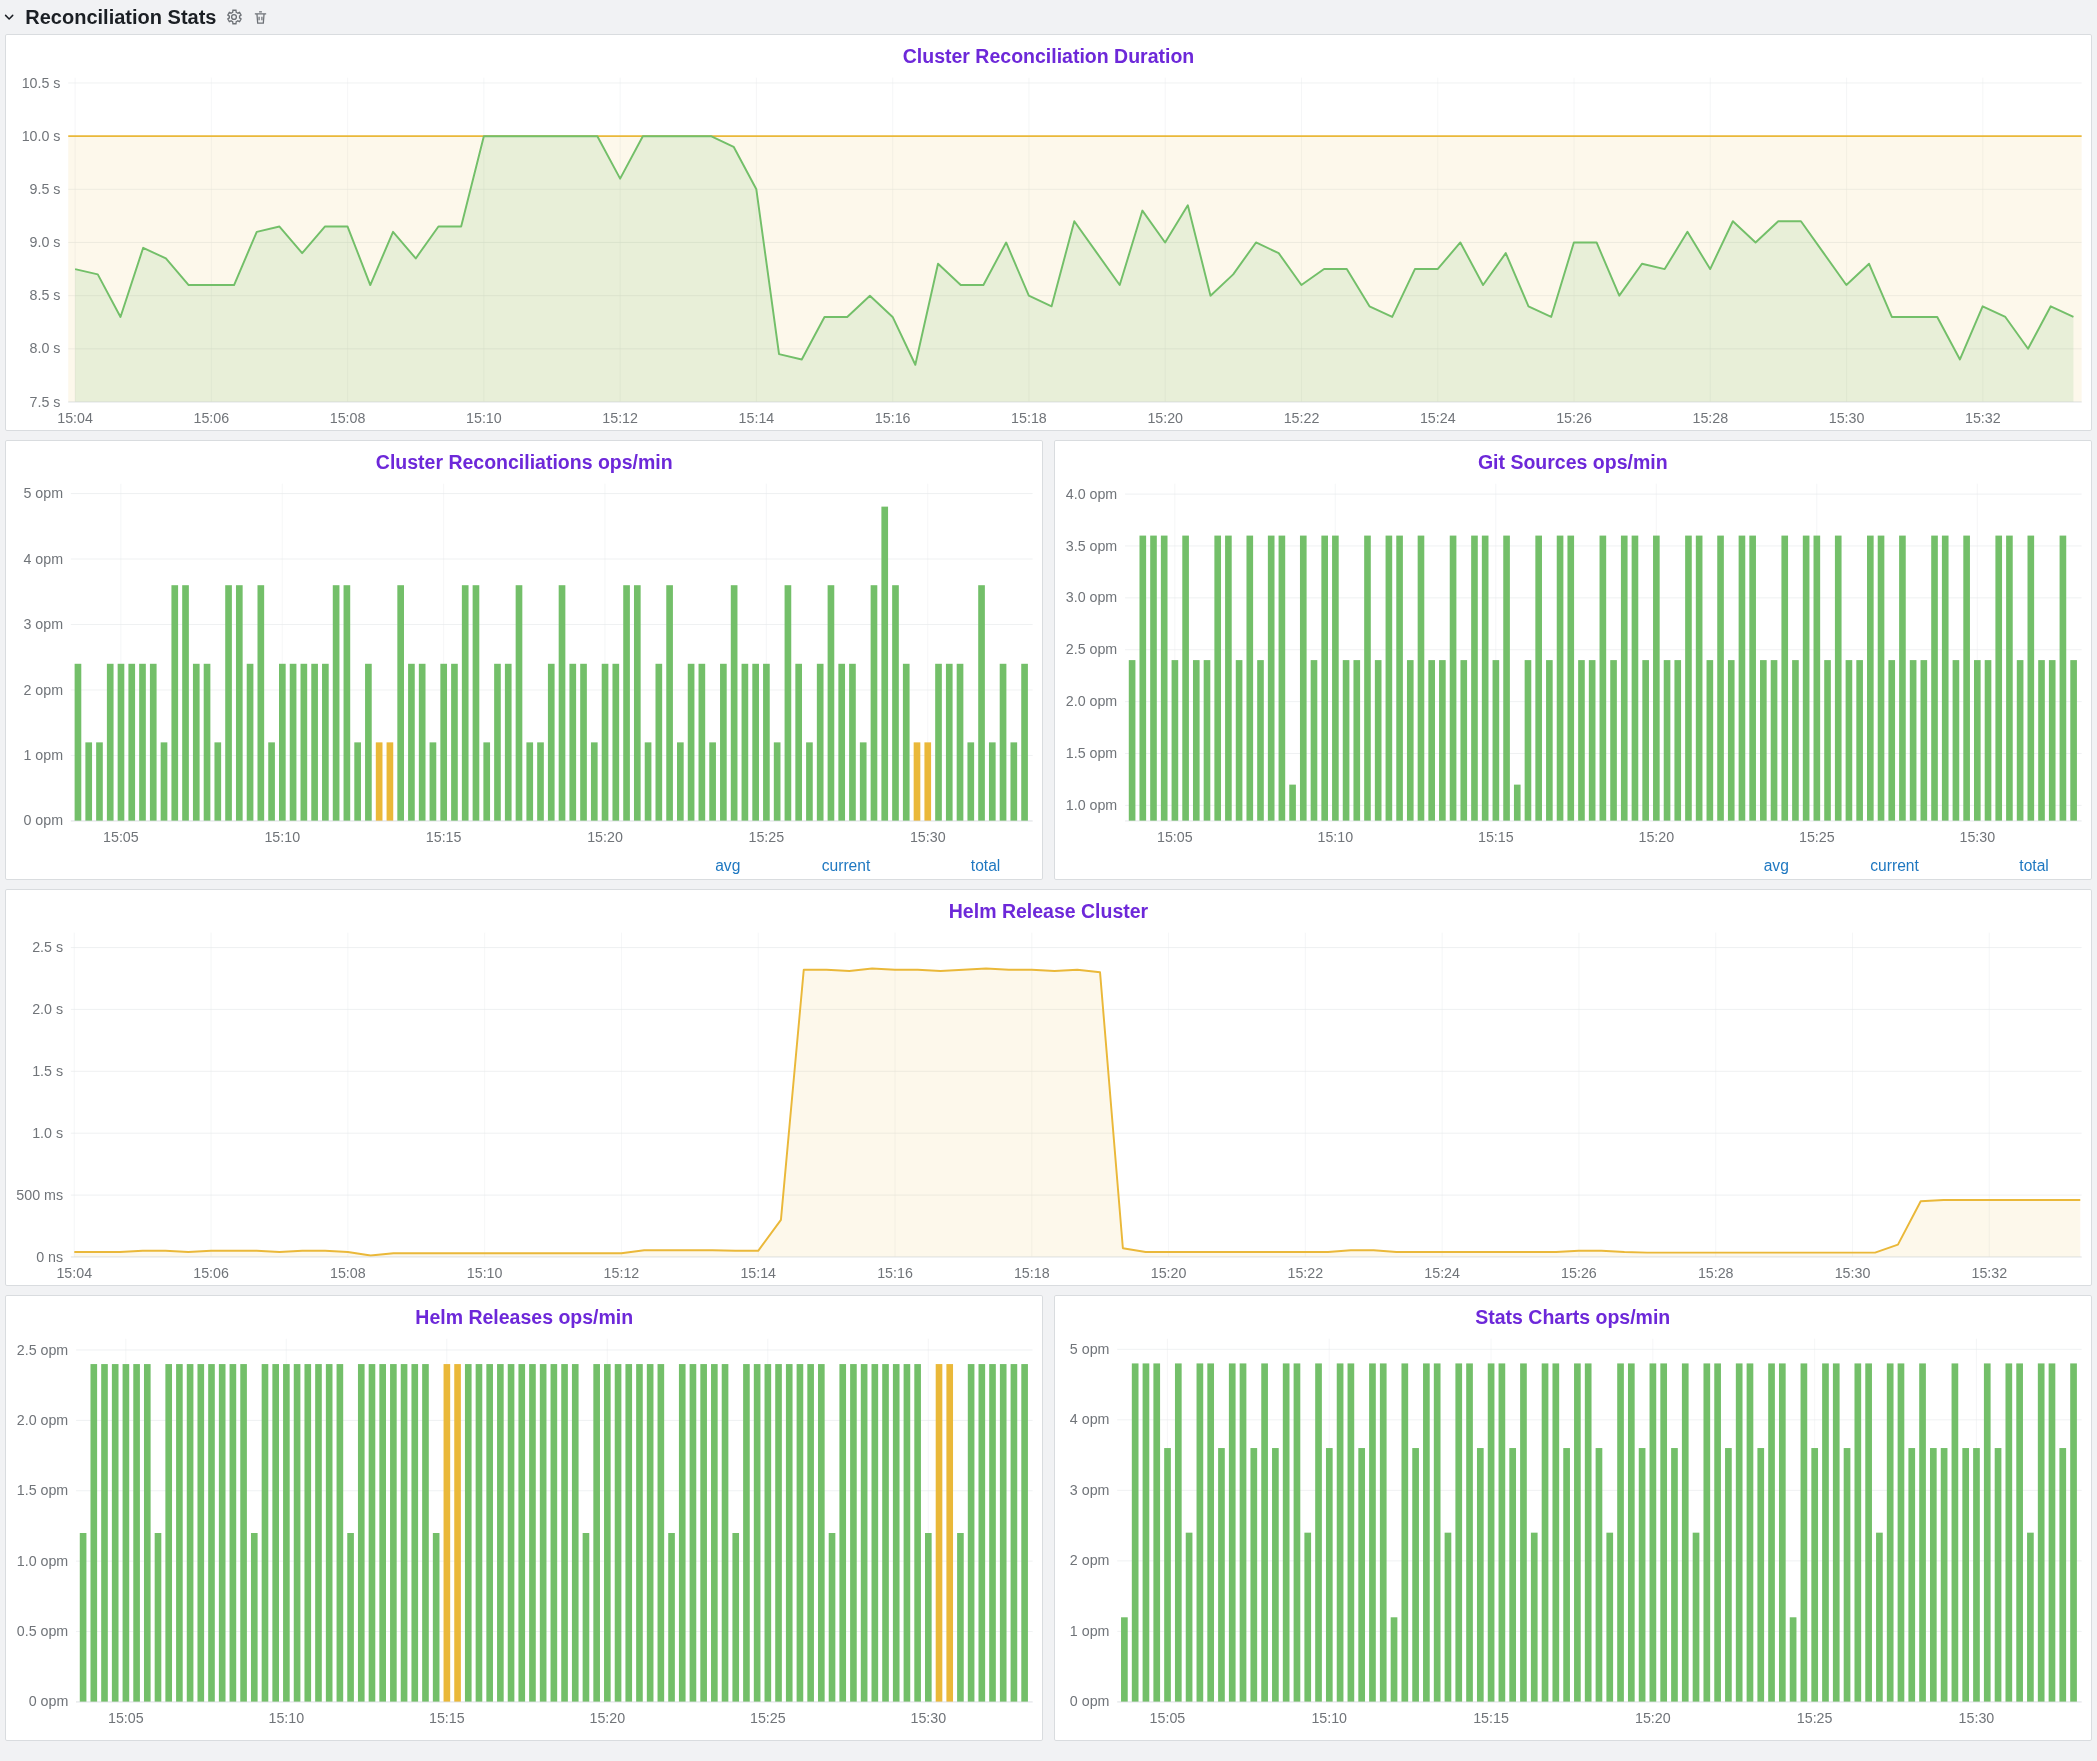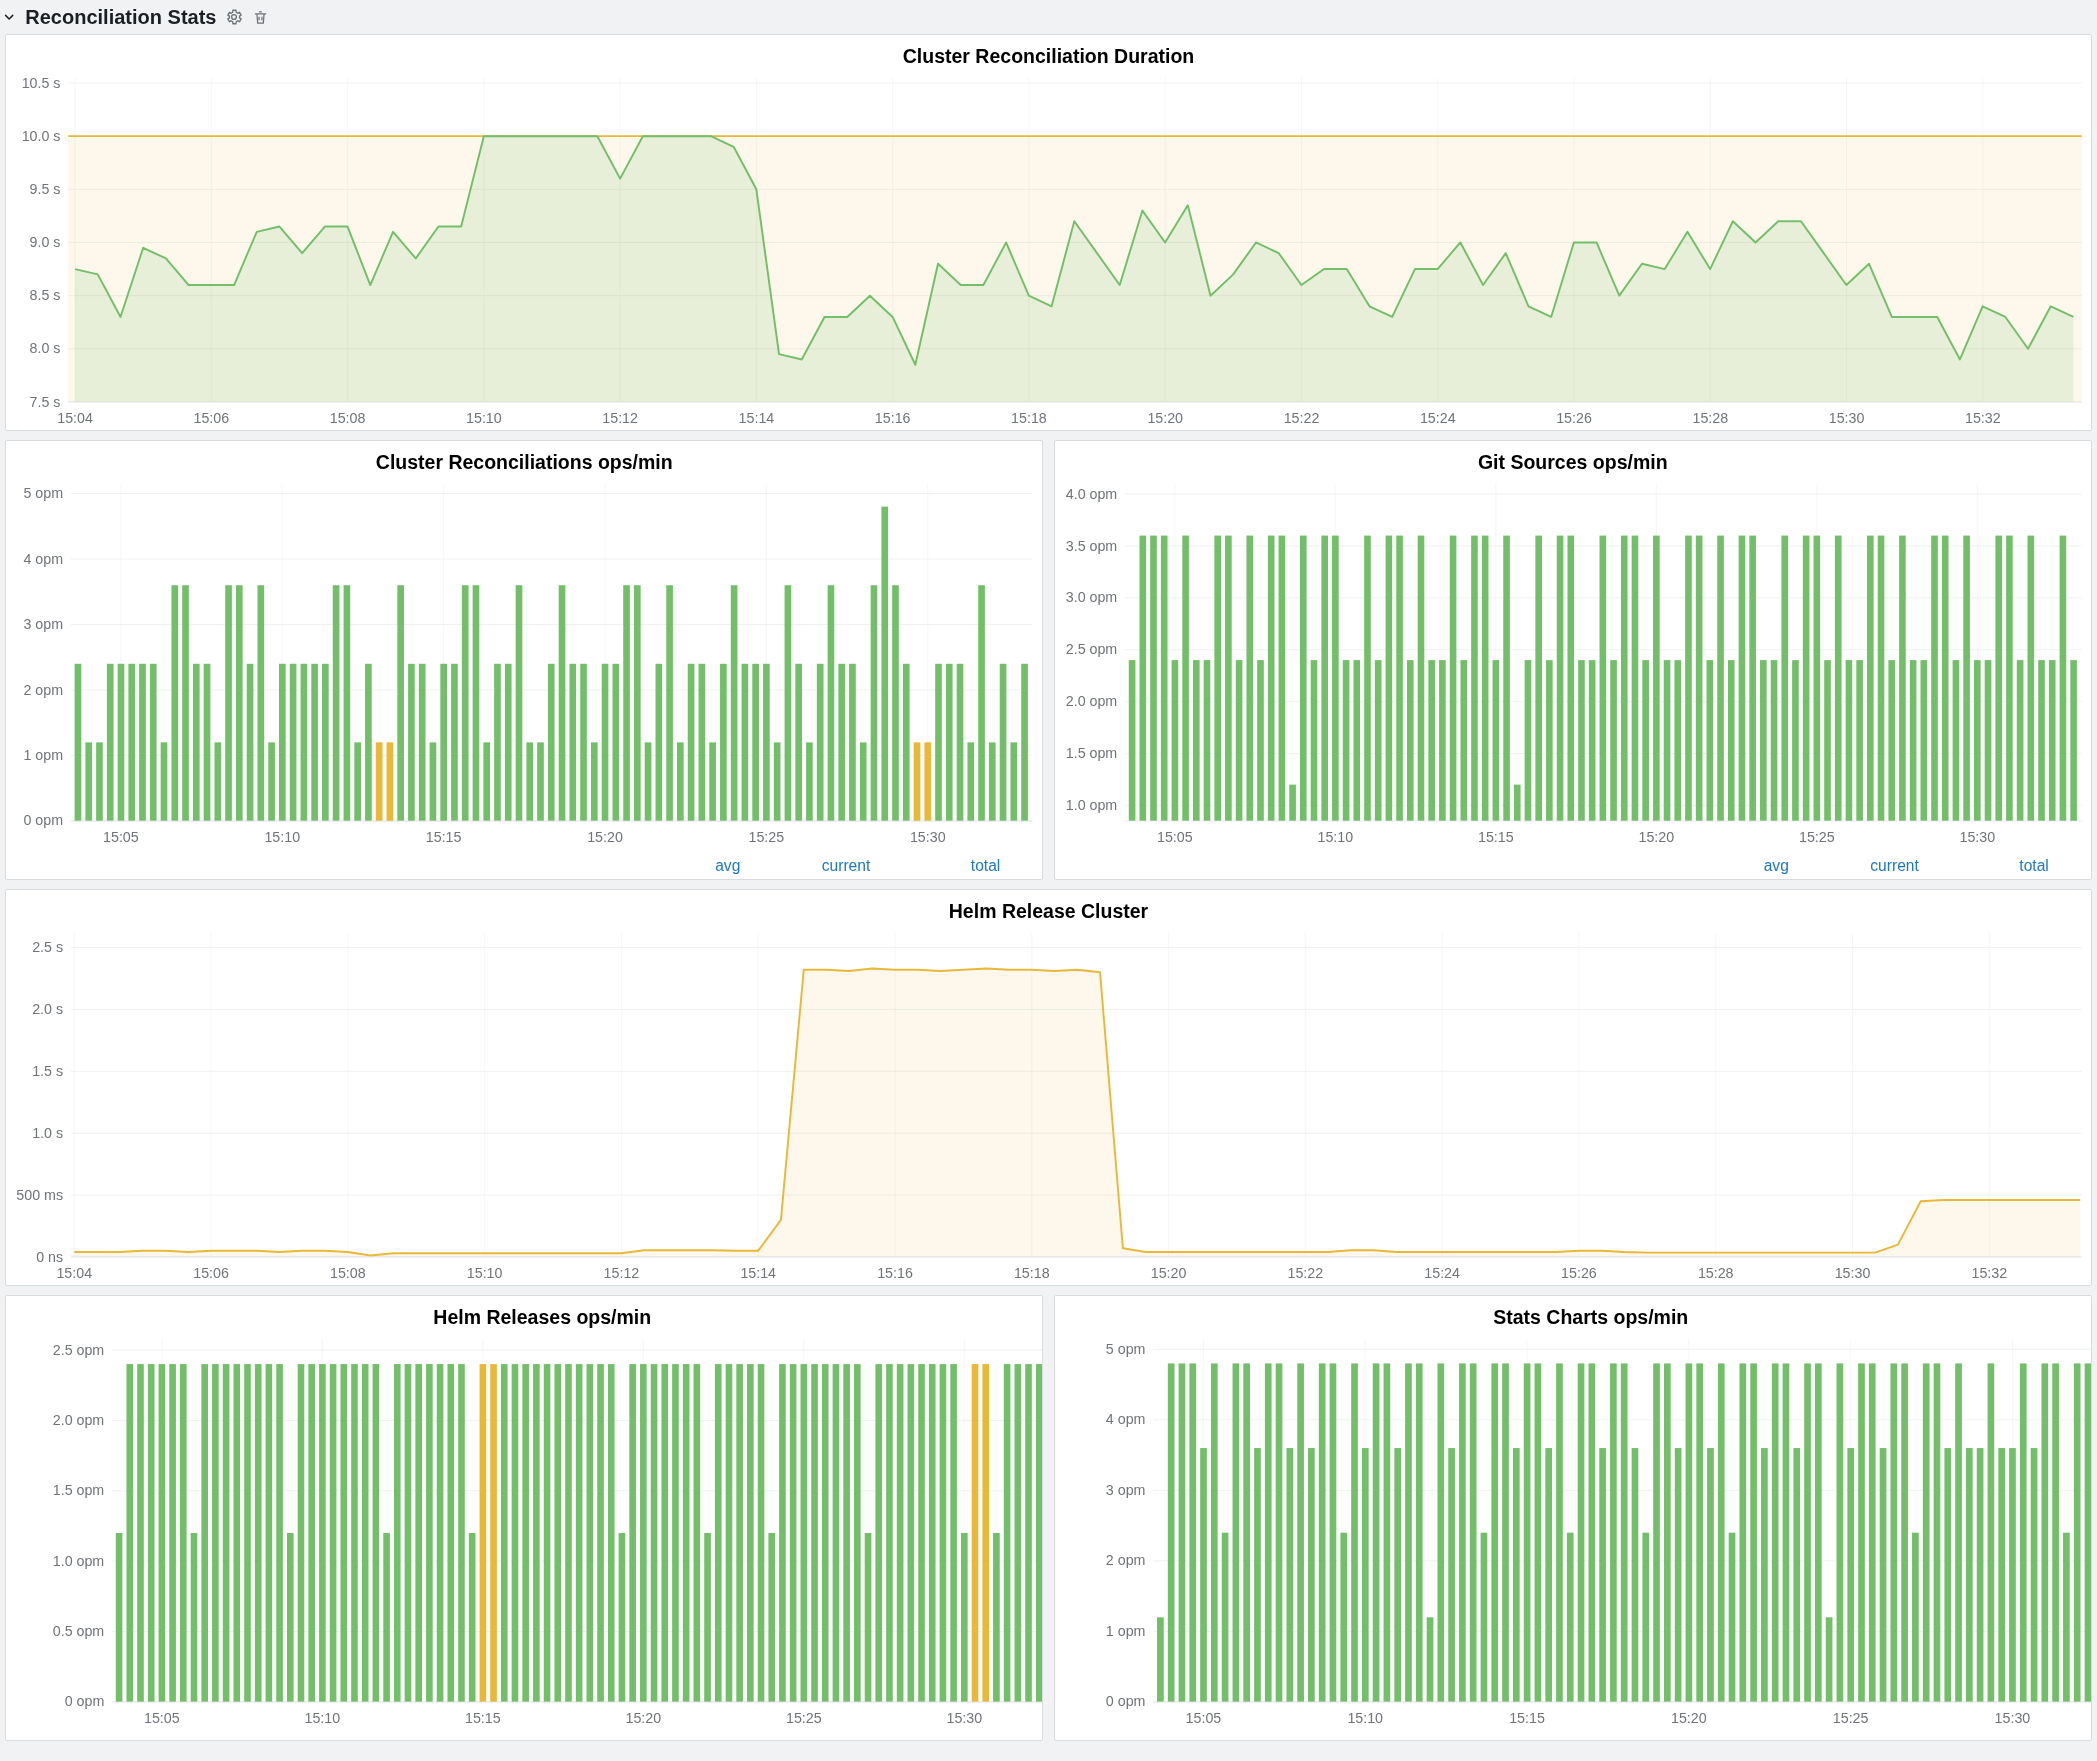--- a/index.html
+++ b/index.html
@@ -17,26 +17,26 @@
     background: #ffffff;
     border: 0.6px solid #d9dcdf;
     border-radius: 1.9px;
     display: flex;
     flex-direction: column;
     flex: 1;
     overflow: hidden;
   }
   .h612 { height: 397px; }
   .h648 { height: 440px; }
-  .h688 { height: 446px; padding-left: 36px; }
+  .h688 { height: 446px; }
   .panel-title {
     text-align: center;
     font-size: 19.5px;
     font-weight: 600;
-    color: #000000;
+    color: #6d28d9;
     padding: 10.4px 0 2.6px 0;
     flex: 0 0 auto;
   }
   .chart { flex: 1 1 auto; position: relative; }
   .legend { padding: 0 42px 10.4px 17px; flex: 0 0 auto; }
   .legend-head { display: flex; justify-content: flex-end; color: #1f78c1; font-size: 15.6px; padding: 3.9px 0 3.9px 0; }
   .lg-col { width: 130px; text-align: right; }
 </style>
 </head>
 <body>

